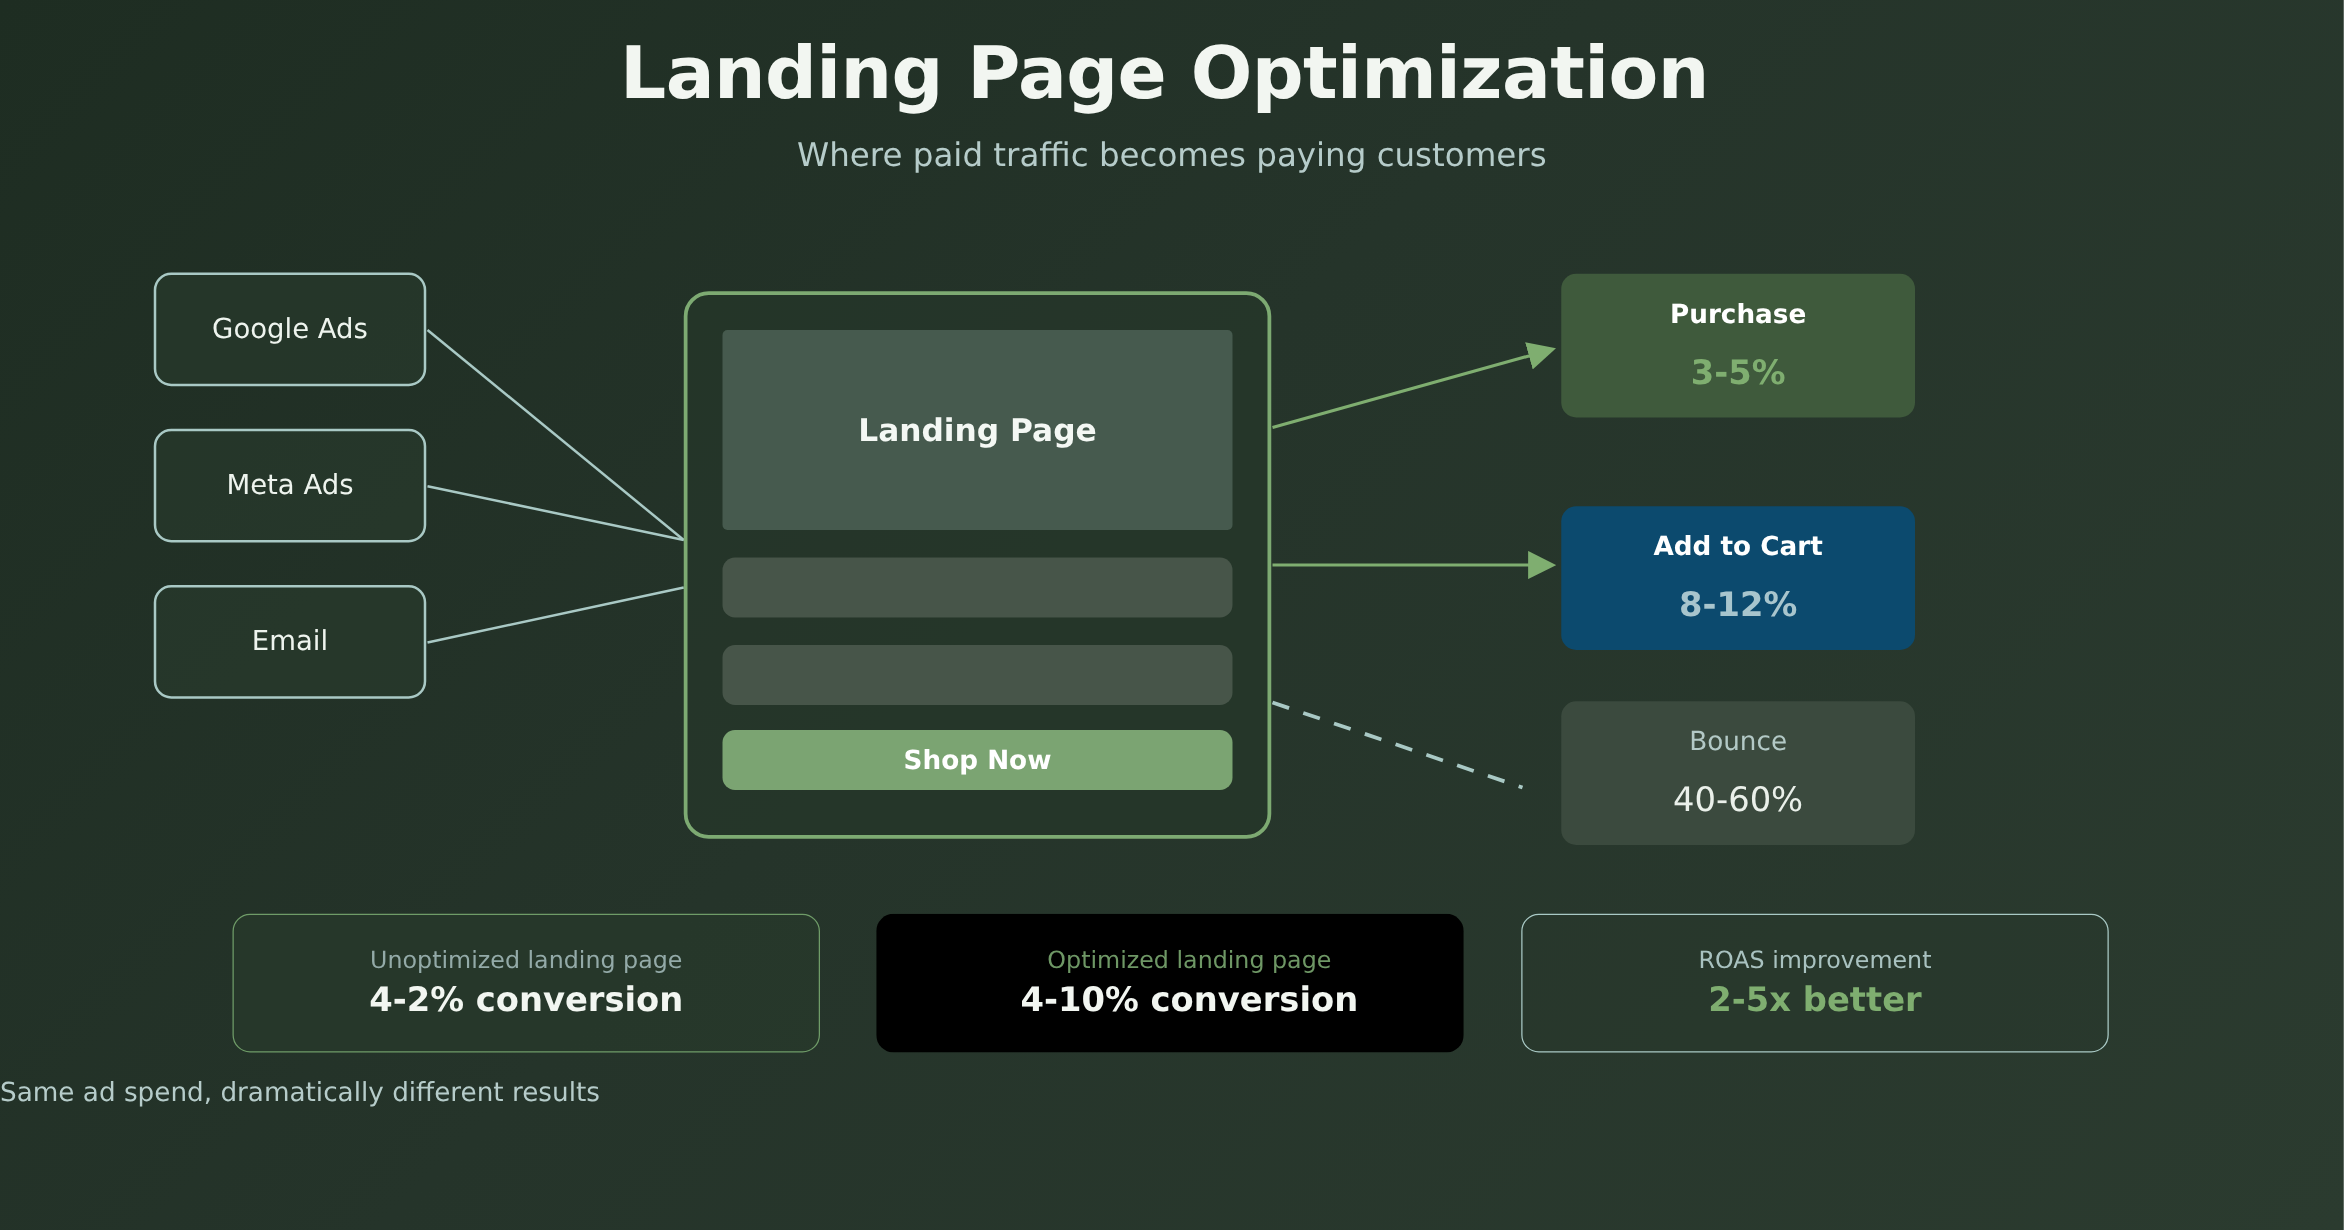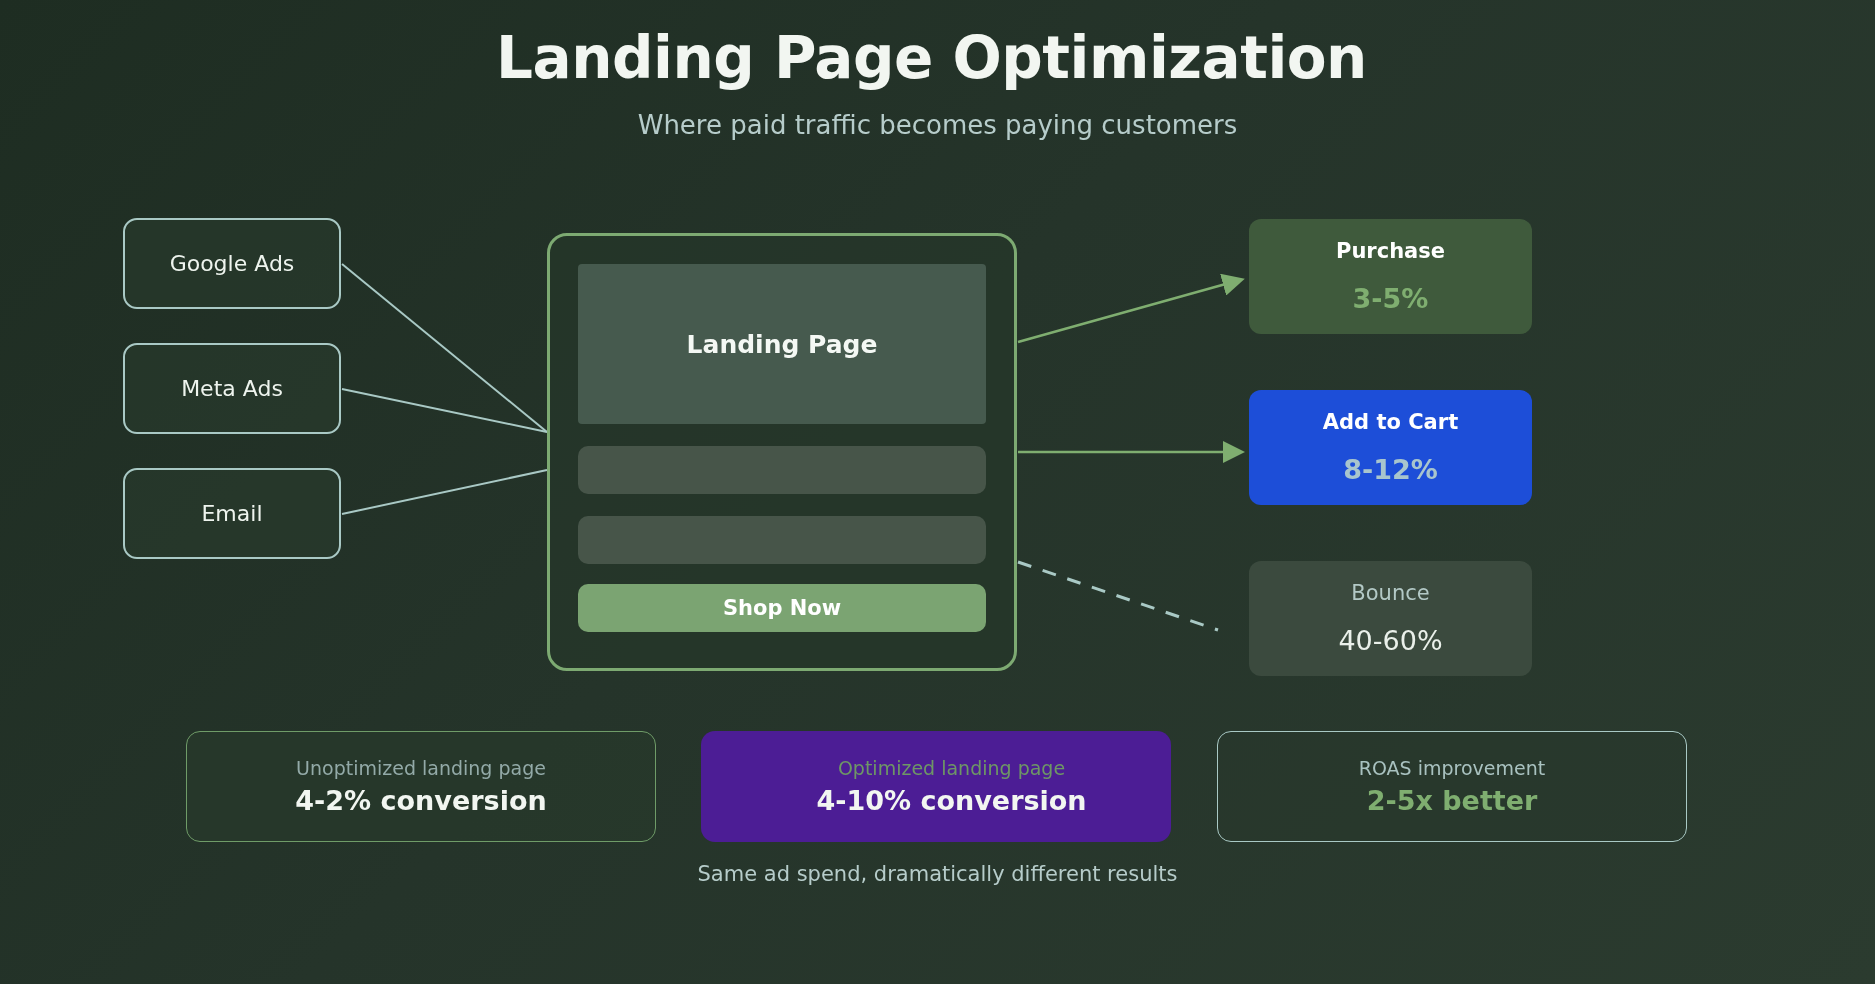--- a/index.html
+++ b/index.html
@@ -78,45 +78,45 @@
   
   .out-box {
     position:absolute;
     left:1249px; width:283px; height:115px;
     border-radius:12px;
     display:flex; flex-direction:column;
     align-items:center; justify-content:center;
     gap:20px;
   }
   .out-0 { top:219px; background:#3f5a3c; }
-  .out-1 { top:390px; background:#1d4ed8; }
+  .out-1 { top:405px; background:#0c4a6e; }
   .out-2 { top:561px; background:#3b4a3e; }
   .out-label { font-size:21px; font-weight:bold; color:#ffffff; }
   .out-label.muted { font-weight:normal; color:#b3c9c6; }
   .out-value { font-size:27px; font-weight:bold; }
   .out-value.plain { font-weight:normal; color:#eaf0ea; }
 
   
   .stat {
     position:absolute; top:731px;
     width:470px; height:111px;
     border-radius:14px;
     display:flex; flex-direction:column;
     align-items:center; justify-content:center;
     gap:6px;
   }
   .stat-0 { left:186px; border:1.5px solid #6f9c68; background:rgba(40,58,43,0.6); }
-  .stat-1 { left:701px; border:1.5px solid transparent; background:#4c1d95;padding-left:31px; }
+  .stat-1 { left:701px; border:1.5px solid transparent; background:#000000;padding-left:31px; }
   .stat-2 { left:1217px; border:1.5px solid #a9c9c5; background:rgba(40,56,43,0.5); }
   .stat-label { font-size:19px; }
   .stat-value { font-size:27px; font-weight:bold; }
 
   .caption {
     position:absolute; left:0; right:0; top:862px;
-    text-align:center; font-size:21px; color:#b6ccca;
+    text-align:left; font-size:21px; color:#b6ccca;
   }
   .footer {
     position:absolute; left:0; right:0; top:941px;
     text-align:center; font-size:18px; color:#9db3b1;
   }
 
   svg.links { position:absolute; inset:0; width:1875px; height:984px; pointer-events:none; }
 </style>
 </head>
 <body>

